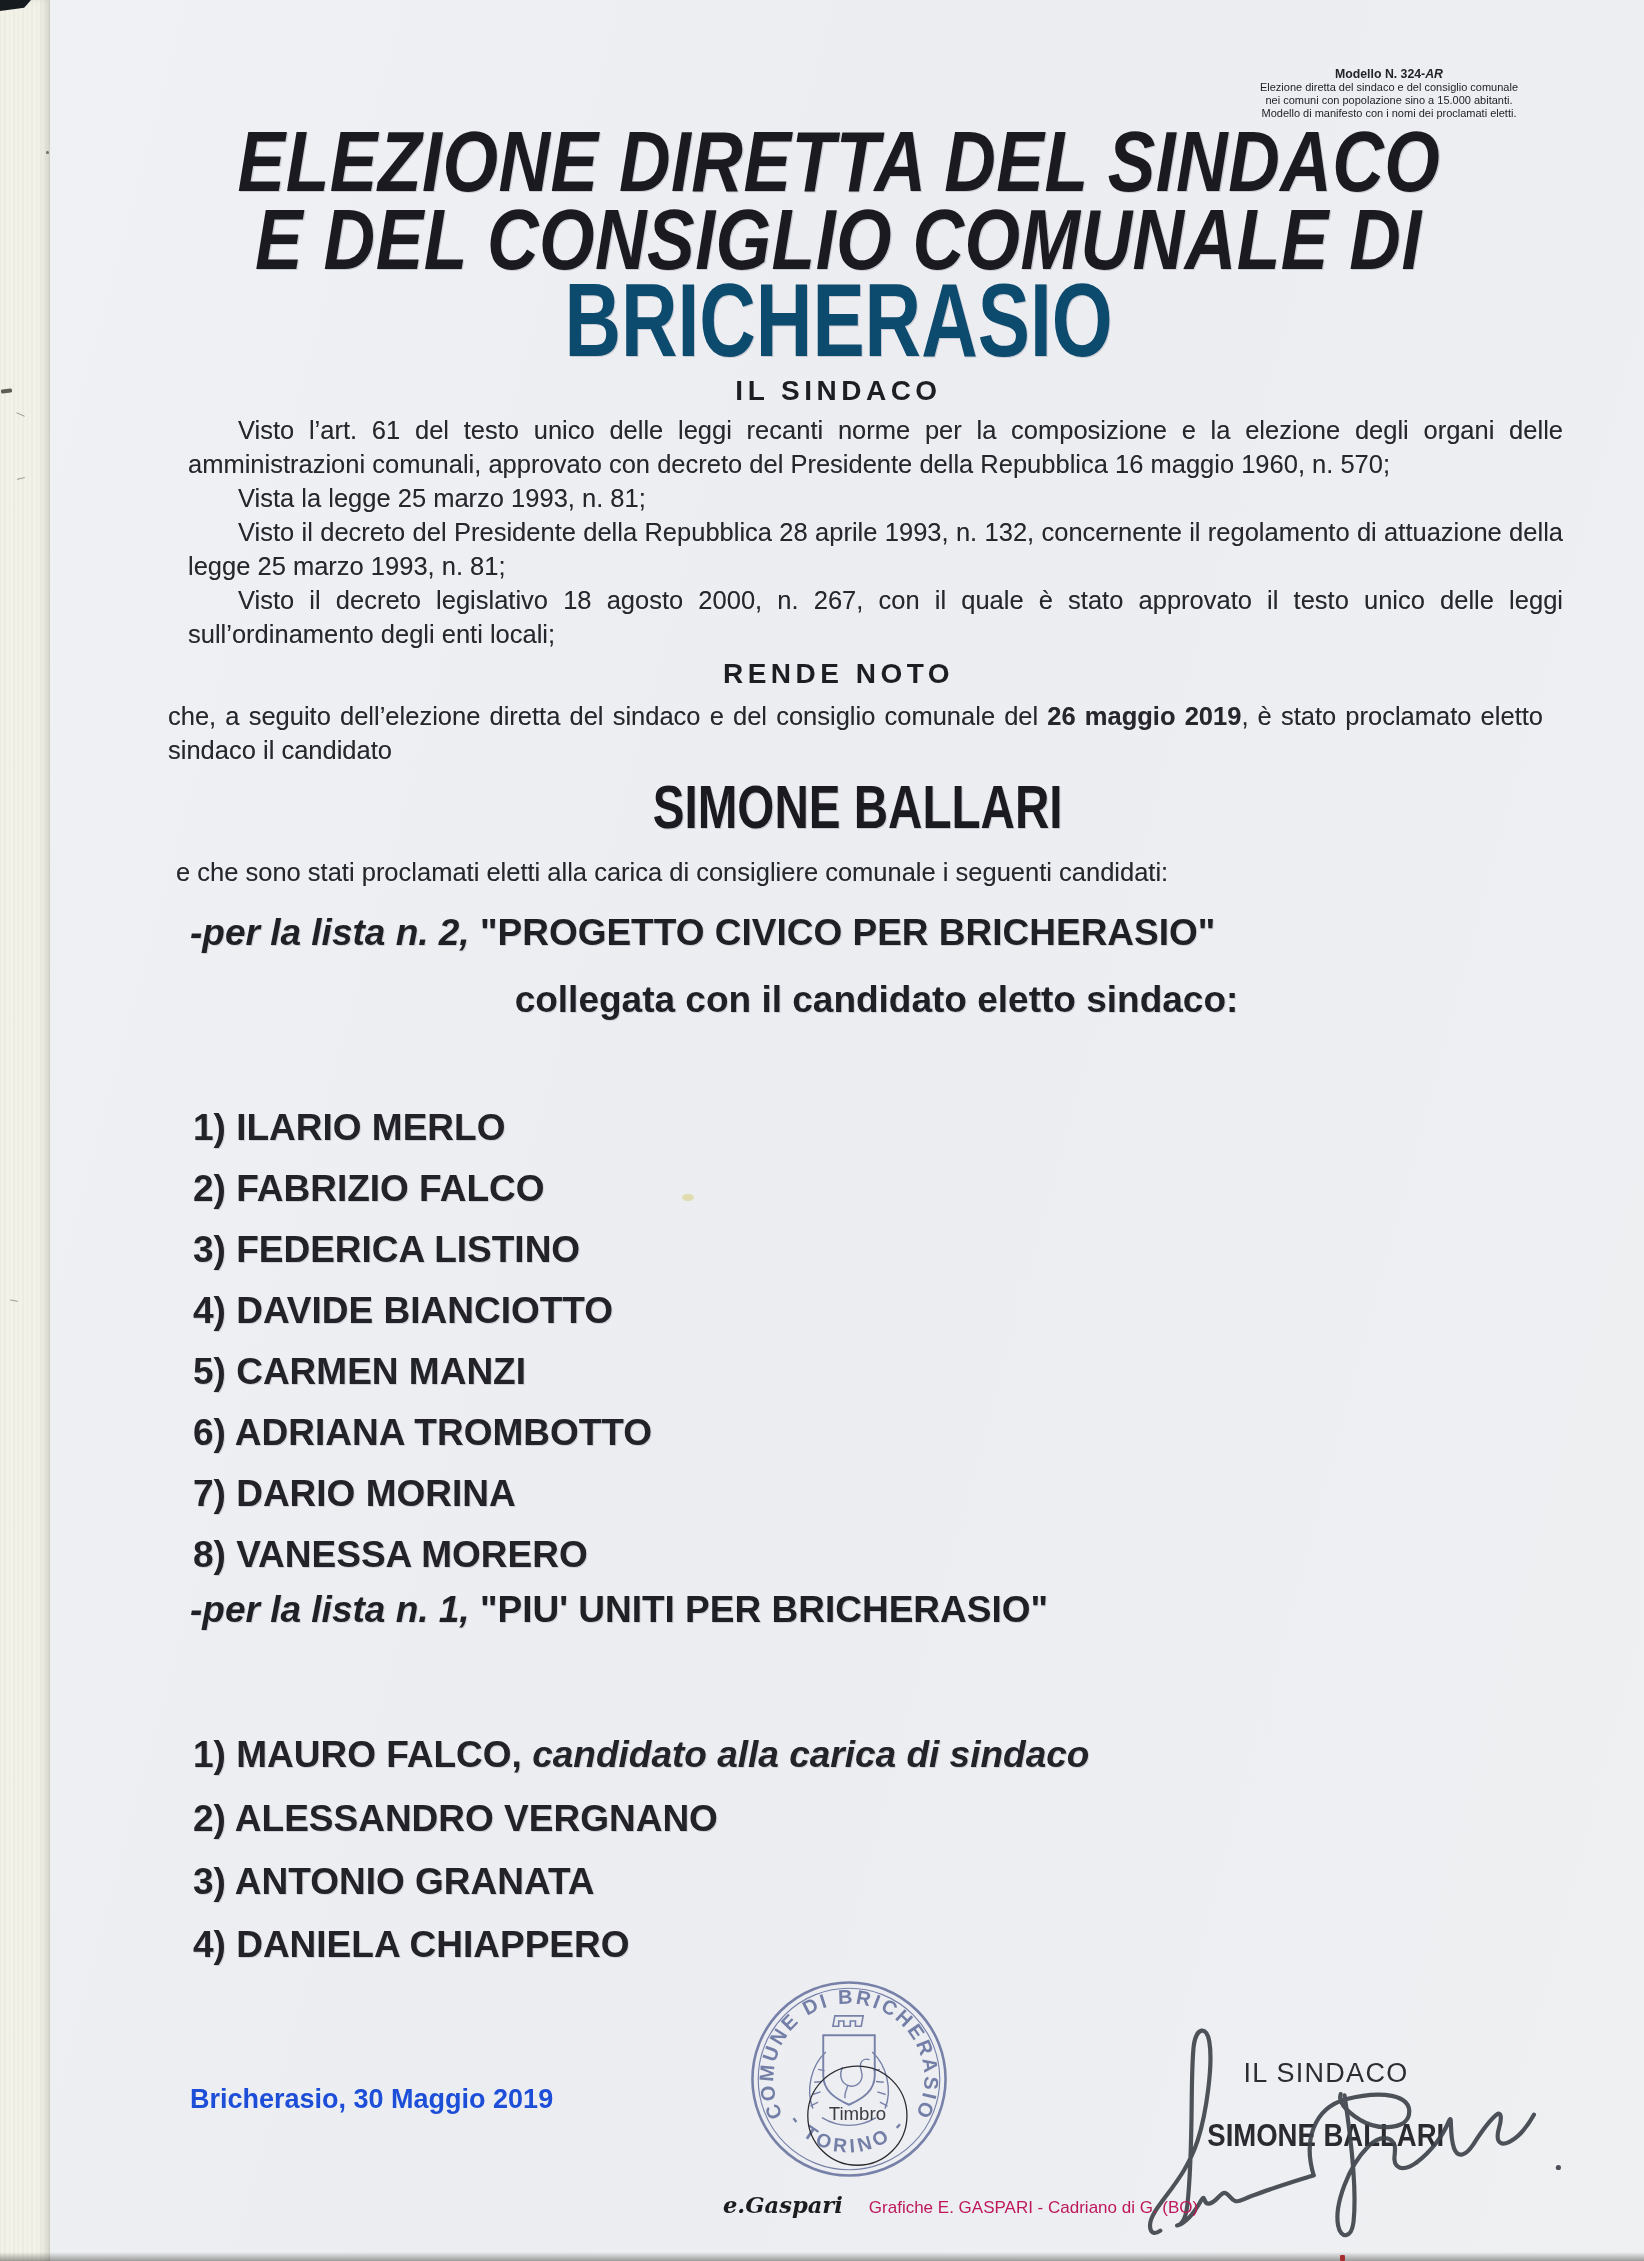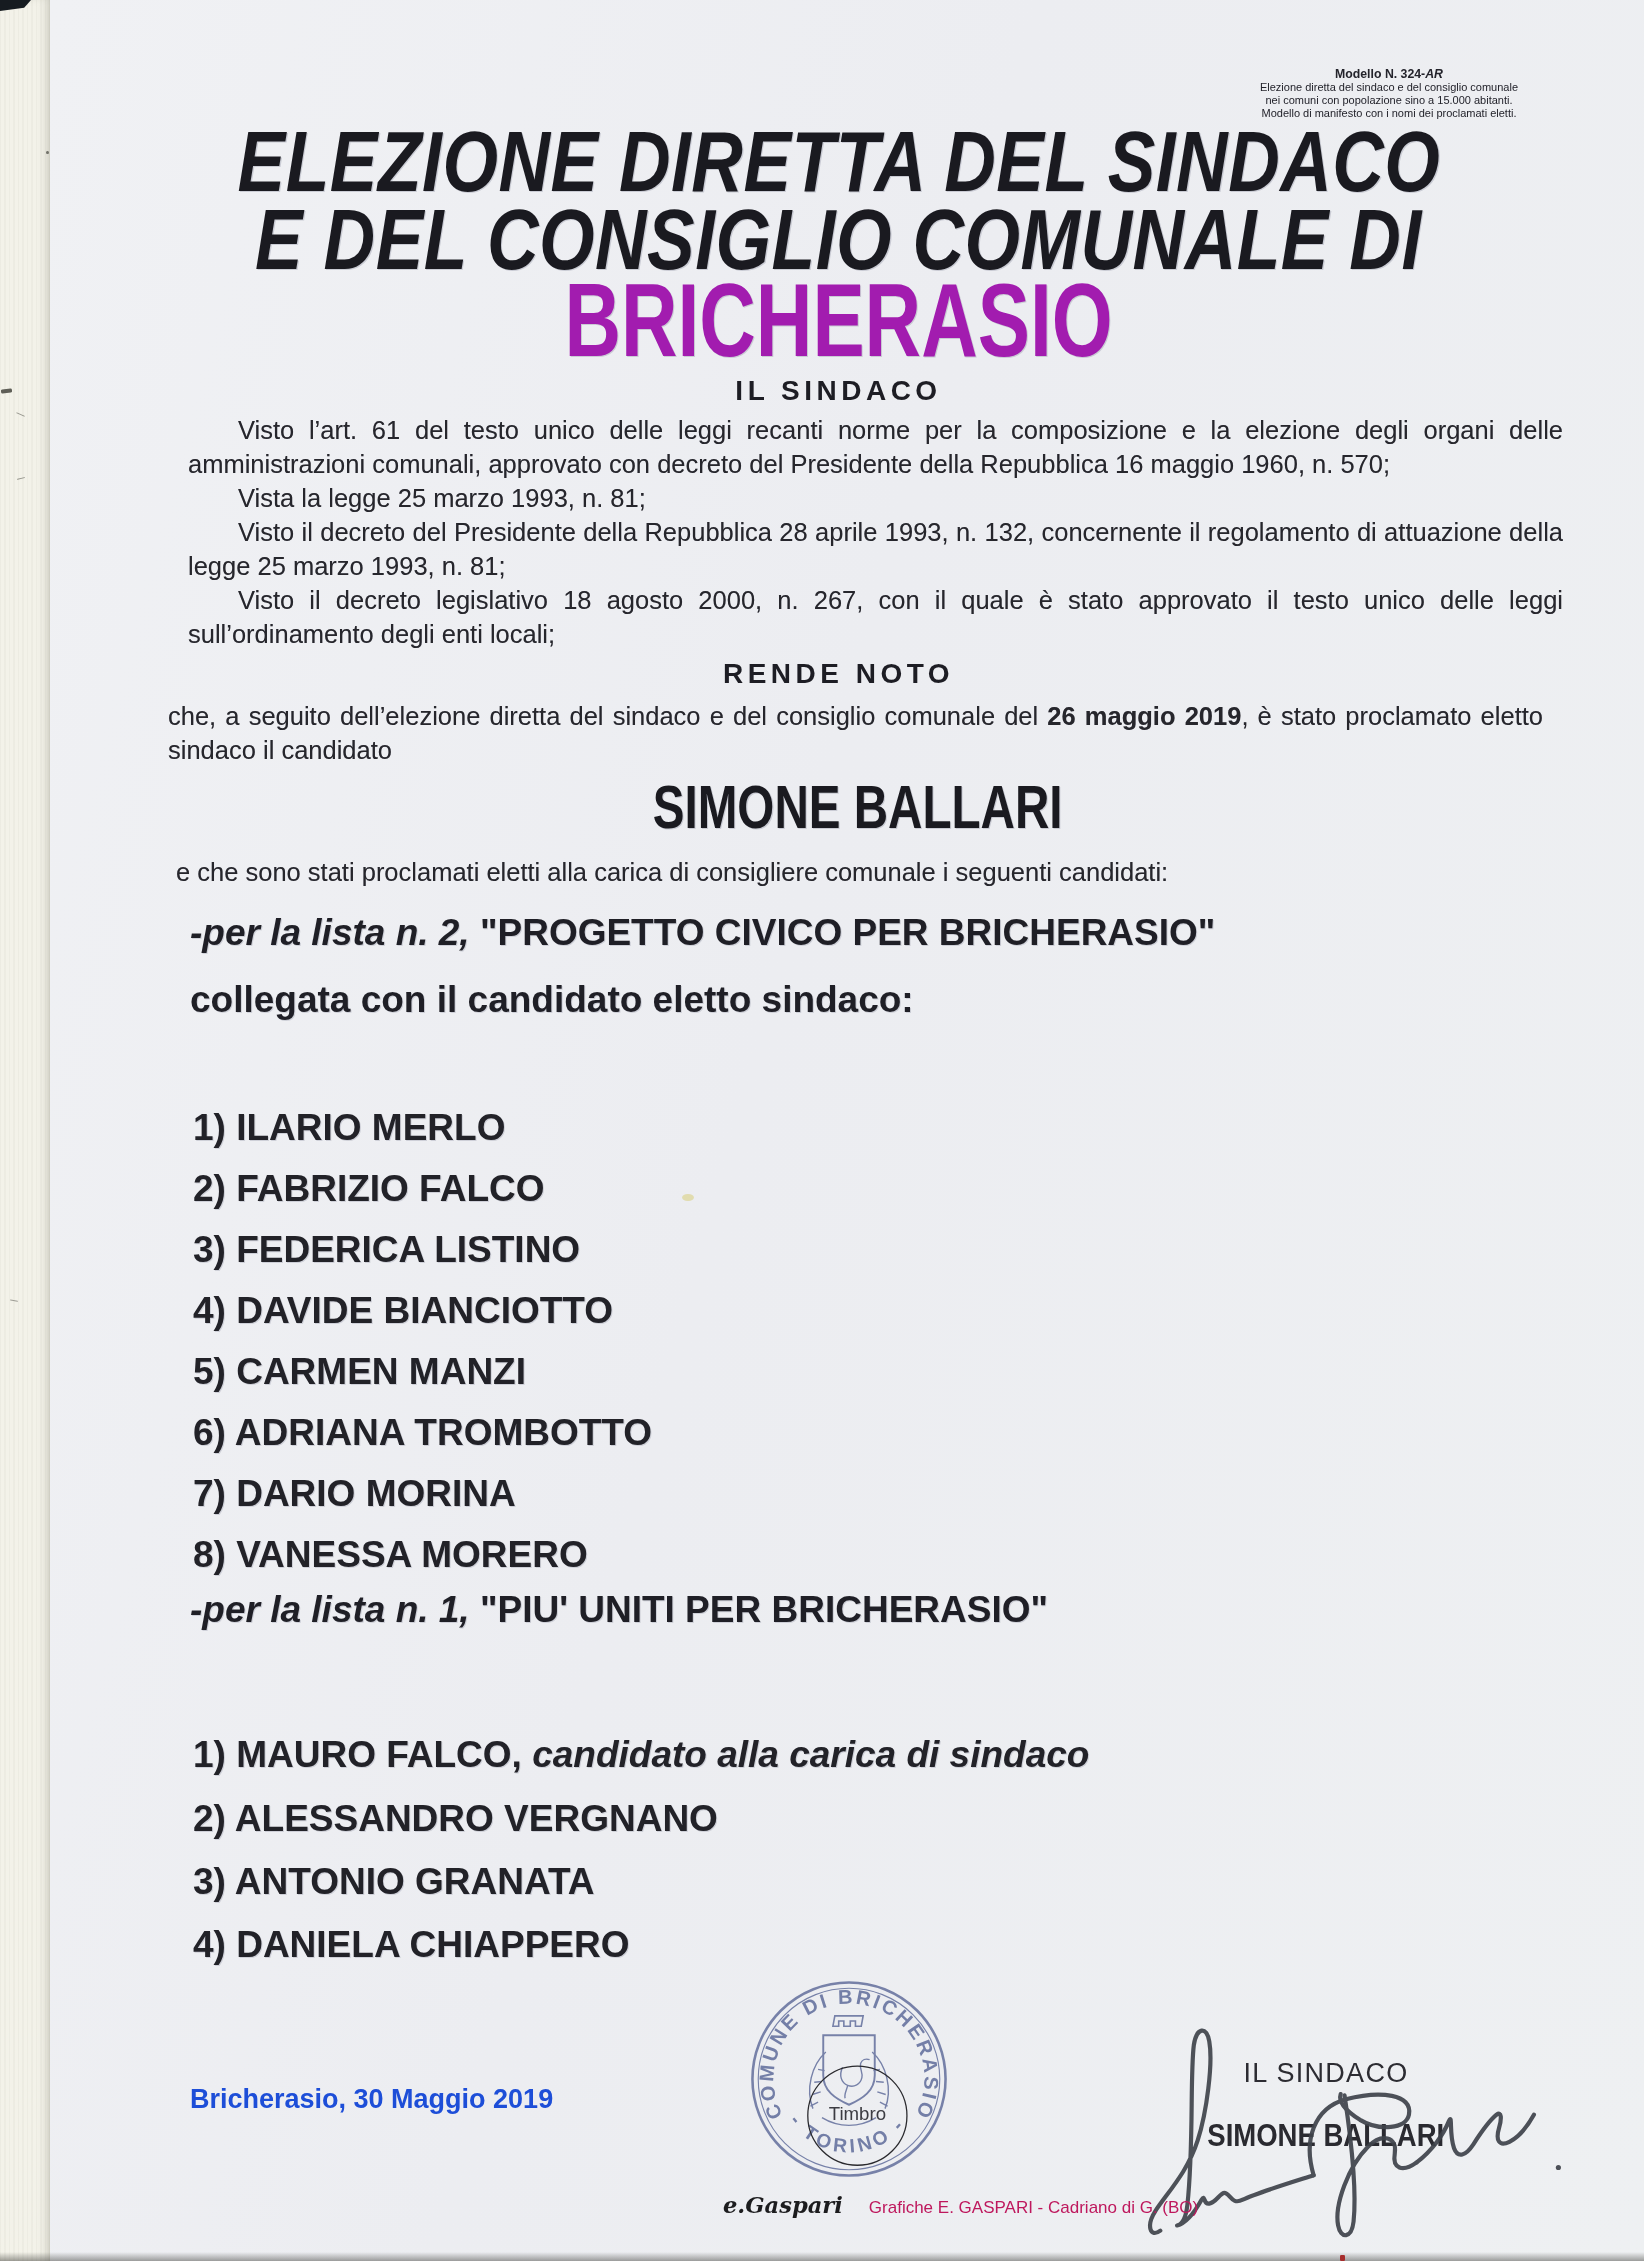--- a/index.html
+++ b/index.html
@@ -50,21 +50,21 @@
   .center-block { left:52px; width:1573px; text-align:center; }
 
   .headline {
     font-weight:700; font-style:italic; font-size:85px; line-height:77px;
     color:#1a1a20; letter-spacing:0.6px; white-space:nowrap;
     text-shadow:1.3px 1.3px 0 rgba(95,100,125,.25);
   }
   .headline > span { display:inline-block; transform:scaleX(.84); transform-origin:50% 50%; }
 
   .municipality {
-    font-weight:700; font-size:103px; line-height:97px; color:#a21caf;
+    font-weight:700; font-size:103px; line-height:97px; color:#0c4a6e;
     white-space:nowrap; text-shadow:1.3px 1.3px 0 rgba(95,100,125,.25);
   }
   .municipality > span { display:inline-block; transform:scaleX(.76); transform-origin:50% 50%; }
 
   .caps-head { font-weight:700; font-size:28px; letter-spacing:4.5px; color:#1d1d24; }
 
   .bodycopy {
     left:168px; width:1375px; font-size:25.5px; line-height:34px;
     text-align:justify; color:#26262c; text-shadow:0 0 0.6px rgba(40,40,60,.3);
   }
@@ -153,21 +153,21 @@
   <p class="noindent"><span>che, a seguito dell’elezione diretta del sindaco e del consiglio comunale del </span><span class="bold">26 maggio 2019</span><span>, è stato proclamato eletto sindaco il candidato</span></p>
 </div>
 
 <div class="abs mayor-name" style="top:772px;"><span>SIMONE BALLARI</span></div>
 
 <div class="abs bodycopy" style="top:855px;margin-left:8px;">
   <p class="noindent">e che sono stati proclamati eletti alla carica di consigliere comunale i seguenti candidati:</p>
 </div>
 
 <div class="abs list-head" style="top:912px;"><span class="it">-per la lista n. 2,</span><span> "PROGETTO CIVICO PER BRICHERASIO"</span></div>
-<div class="abs list-head" style="top:979px;">collegata con il candidato eletto sindaco:</div>
+<div class="abs list-head" style="top:979px;text-align:center;">collegata con il candidato eletto sindaco:</div>
 
 <div class="abs cand-list" style="top:1097px;">
   <div class="row">1) ILARIO MERLO</div>
   <div class="row">2) FABRIZIO FALCO</div>
   <div class="row">3) FEDERICA LISTINO</div>
   <div class="row">4) DAVIDE BIANCIOTTO</div>
   <div class="row">5) CARMEN MANZI</div>
   <div class="row">6) ADRIANA TROMBOTTO</div>
   <div class="row">7) DARIO MORINA</div>
   <div class="row">8) VANESSA MORERO</div>

